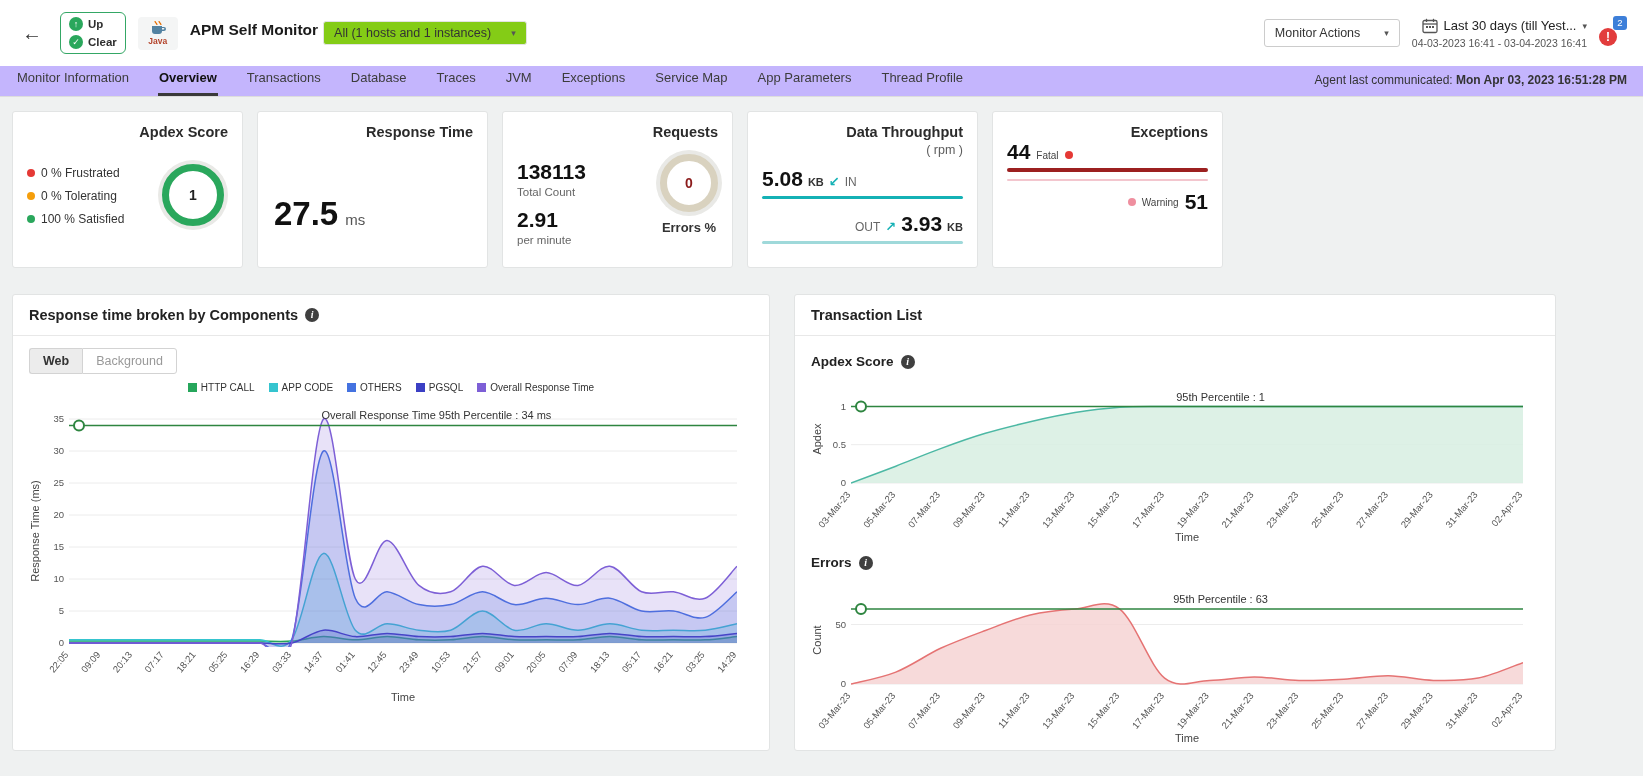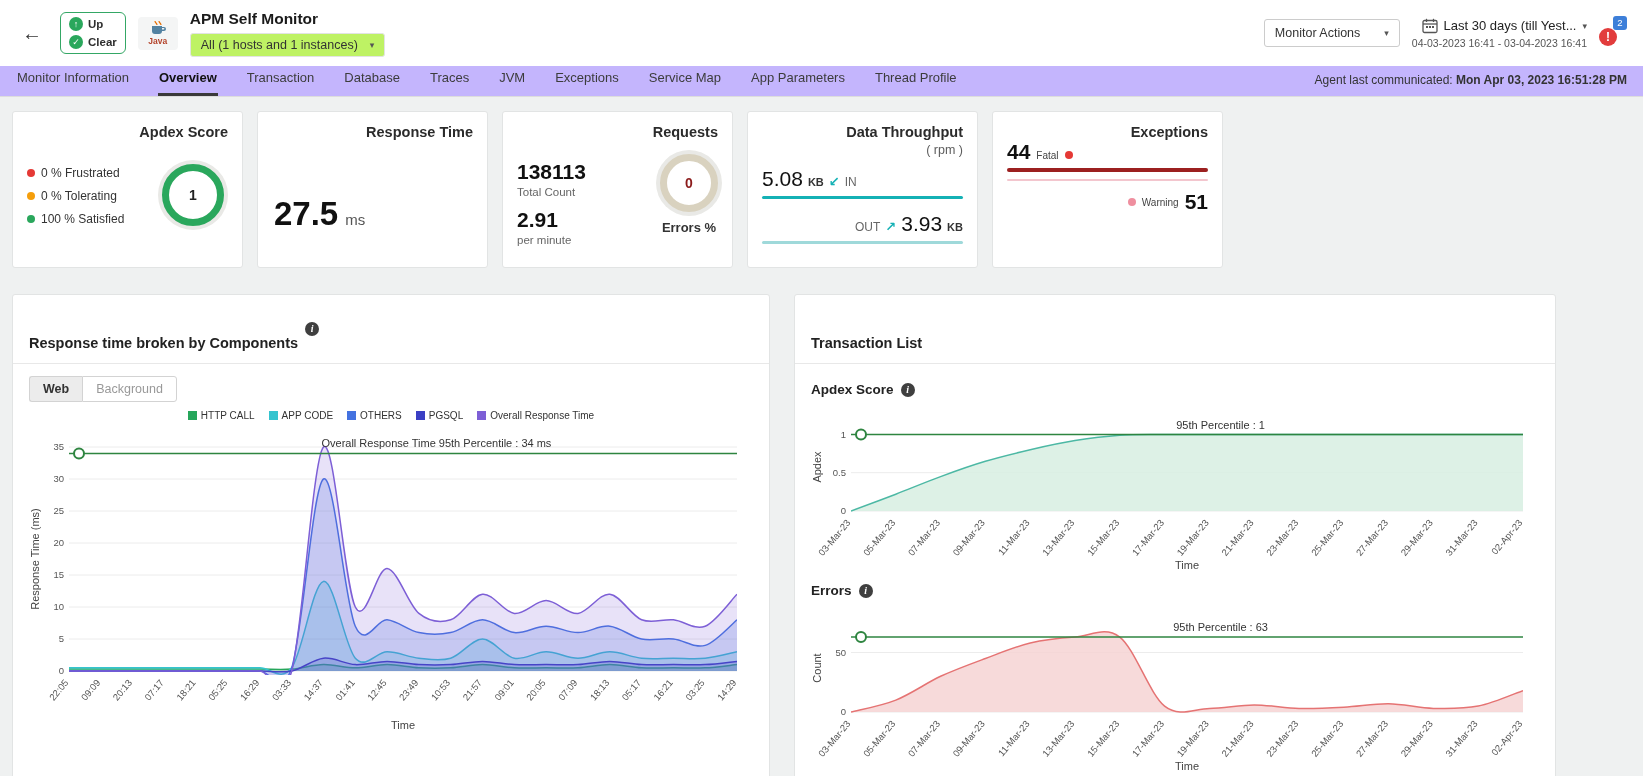--- a/index.html
+++ b/index.html
@@ -7,23 +7,23 @@
   body { font-family:"Liberation Sans","DejaVu Sans",sans-serif; background:#eff1f1; color:#222; }
 
   
   .topbar { background:#fff; height:66px; display:flex; align-items:center; padding:0 16px; gap:12px; }
   .back-btn { background:none; border:none; font-size:20px; color:#333; cursor:pointer; padding:4px 6px; }
   .status-box { border:1px solid #34a765; border-radius:6px; padding:4px 8px; display:flex; flex-direction:column; gap:4px; background:#fff; }
   .status-line { display:flex; align-items:center; gap:5px; font-size:11.5px; font-weight:bold; color:#2f2f2f; }
   .sicon { width:14px; height:14px; border-radius:50%; background:#2aa75c; color:#fff; font-size:9px; line-height:14px; text-align:center; display:inline-block; }
   .java-badge { width:40px; background:#f4f5f5; border-radius:4px; padding:4px 2px; display:flex; flex-direction:column; align-items:center; gap:1px; }
   .java-badge .jlabel { font-size:8.5px; font-weight:bold; color:#b3432a; }
-  .title-wrap { display:flex; flex-direction:column; gap:5px; }
+  .title-wrap { display:flex; gap:5px; }
   .page-title { font-size:15.5px; font-weight:bold; color:#1b1b1b; }
-  .instances-pill { display:inline-flex; align-items:center; gap:12px; background:#bef264; border:1px solid #e2e3e3; border-radius:3px; padding:4px 10px; font-size:12.5px; color:#333; cursor:pointer; width:max-content; }
+  .instances-pill { display:inline-flex; align-items:center; gap:20px; background:#84cc16; border:1px solid #e2e3e3; border-radius:3px; padding:4px 10px; font-size:12.5px; color:#333; cursor:pointer; width:max-content; }
   .caret { font-size:9px; color:#555; }
   .spacer { flex:1; }
   .monitor-actions { display:flex; align-items:center; gap:24px; border:1px solid #ccc; border-radius:3px; padding:6px 10px; font-size:12.5px; color:#333; cursor:pointer; background:#fff; }
   .time-wrap { display:flex; flex-direction:column; align-items:flex-end; gap:3px; }
   .time-row { display:flex; align-items:center; gap:6px; font-size:13px; color:#222; cursor:pointer; }
   .time-detail { font-size:10.5px; color:#555; }
   .alert-wrap { position:relative; width:28px; height:34px; cursor:pointer; }
   .alert-circle { position:absolute; left:0; top:12px; width:18px; height:18px; border-radius:50%; background:#e23c3c; color:#fff; font-weight:bold; font-size:12px; text-align:center; line-height:18px; }
   .alert-badge { position:absolute; right:0; top:0; min-width:14px; height:14px; border-radius:3px; background:#3d7fd9; color:#fff; font-size:9.5px; text-align:center; line-height:14px; padding:0 2px; }
 
@@ -54,42 +54,42 @@
   .req-body { display:flex; justify-content:space-between; }
   .req-left { margin-top:20px; }
   .req-left .big { font-size:21px; font-weight:bold; color:#111; }
   .req-left .lbl { font-size:11.5px; color:#666; margin:2px 0 10px; }
   .req-right { display:flex; flex-direction:column; align-items:center; }
   .req-right .errors-lbl { margin-top:8px; font-size:13px; font-weight:bold; color:#333; }
 
   .tp-body { margin-top:10px; }
   .tp-row { display:flex; align-items:baseline; gap:5px; }
   .tp-row.right { justify-content:flex-end; }
-  .tp-row .big { font-size:21px; font-weight:normal; color:#111; }
+  .tp-row .big { font-size:21px; font-weight:bold; color:#111; }
   .tp-row .unit { font-size:11px; font-weight:bold; color:#333; }
   .tp-row .dir { font-size:12px; color:#666; }
   .tp-arrow { font-size:13px; font-weight:bold; color:#14b1b5; }
   .tp-bar { height:3px; border-radius:2px; margin:5px 0 13px; }
   .tp-bar.second { margin:5px 0 0; }
 
   .exc-body { }
   .exc-row { display:flex; align-items:baseline; gap:6px; }
   .exc-row.right { justify-content:flex-end; align-items:center; margin-top:9px; }
   .exc-row .big { font-size:21px; font-weight:bold; color:#111; }
   .exc-row .lbl { font-size:10px; color:#444; }
   .exc-bar { height:4px; border-radius:2px; margin-top:4px; }
   .exc-bar.pink { height:2px; margin-top:7px; }
 
   
   .panels-row { display:flex; gap:24px; margin:26px 0 0 12px; }
   .panel { background:#fff; border:1px solid #e2e4e4; border-radius:3px; }
   .panel.left { width:758px; }
   .panel.right { width:762px; }
   .panel-header { display:flex; align-items:center; gap:7px; padding:12px 16px; border-bottom:1px solid #e8e8e8; }
-  .panel-header h2 { font-size:14.5px; font-weight:bold; color:#222;margin-top:28px; }
+  .panel-header h2 { font-size:14.5px; font-weight:bold; color:#222; }
   .info-icon { width:14px; height:14px; border-radius:50%; background:#3f3f3f; color:#fff; font-size:10px; font-style:italic; font-weight:bold; text-align:center; line-height:14px; display:inline-block; cursor:pointer; font-family:"Liberation Serif","DejaVu Serif",serif; }
   .panel-body { padding:12px 16px 0; }
 
   .toggle-group { display:inline-flex; margin-bottom:6px; }
   .toggle-btn { font-size:12.5px; padding:5px 13px; border:1px solid #d3d3d3; background:#fff; color:#999; cursor:pointer; }
   .toggle-btn:first-child { border-radius:3px 0 0 3px; border-right:none; }
   .toggle-btn:last-child { border-radius:0 3px 3px 0; }
   .toggle-btn.active { background:#ececec; color:#333; font-weight:bold; }
 
   .chart-legend { display:flex; justify-content:center; gap:14px; margin:2px 0 0; }
@@ -167,21 +167,21 @@
 
     <div class="alert-wrap">
       <span class="alert-badge">2</span>
       <span class="alert-circle">!</span>
     </div>
   </header>
 
   <nav class="tabbar">
     <span class="tab">Monitor Information</span>
     <span class="tab active">Overview</span>
-    <span class="tab">Transaction</span>
+    <span class="tab">Transactions</span>
     <span class="tab">Database</span>
     <span class="tab">Traces</span>
     <span class="tab">JVM</span>
     <span class="tab">Exceptions</span>
     <span class="tab">Service Map</span>
     <span class="tab">App Parameters</span>
     <span class="tab">Thread Profile</span>
     <span class="tab-right">
       <span>Agent last communicated:</span>
       <b>Mon Apr 03, 2023 16:51:28 PM</b>

